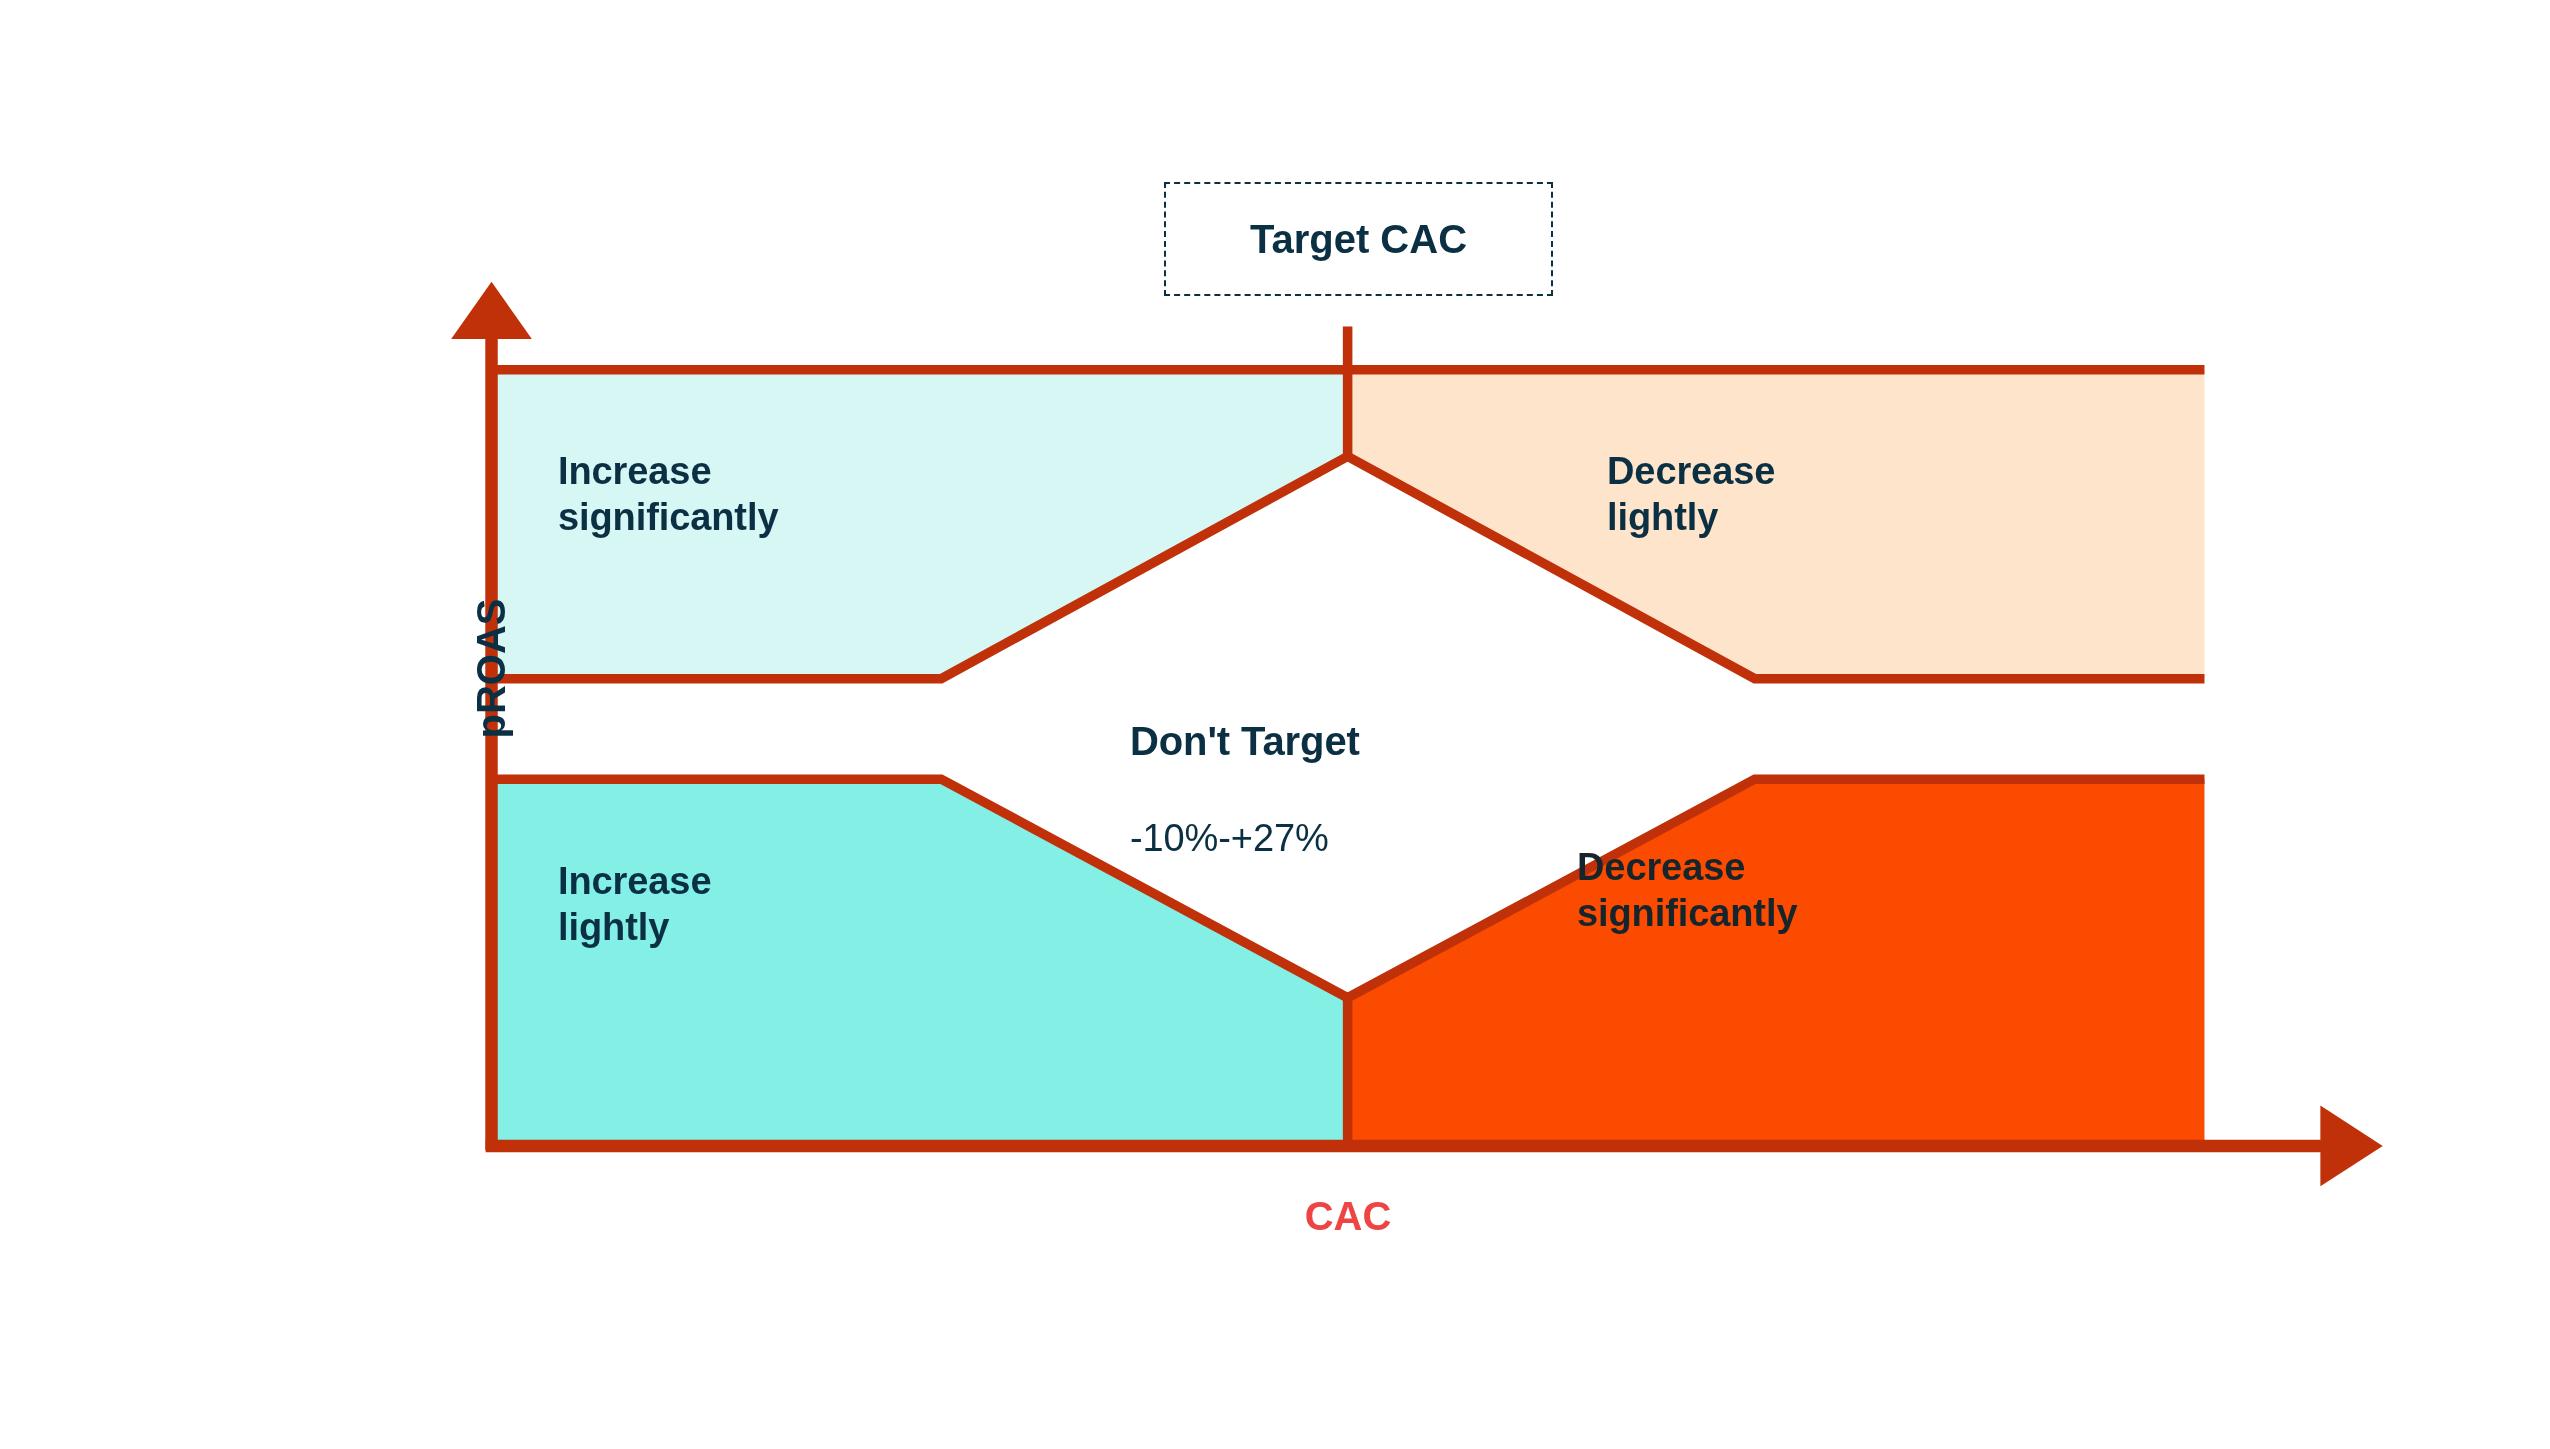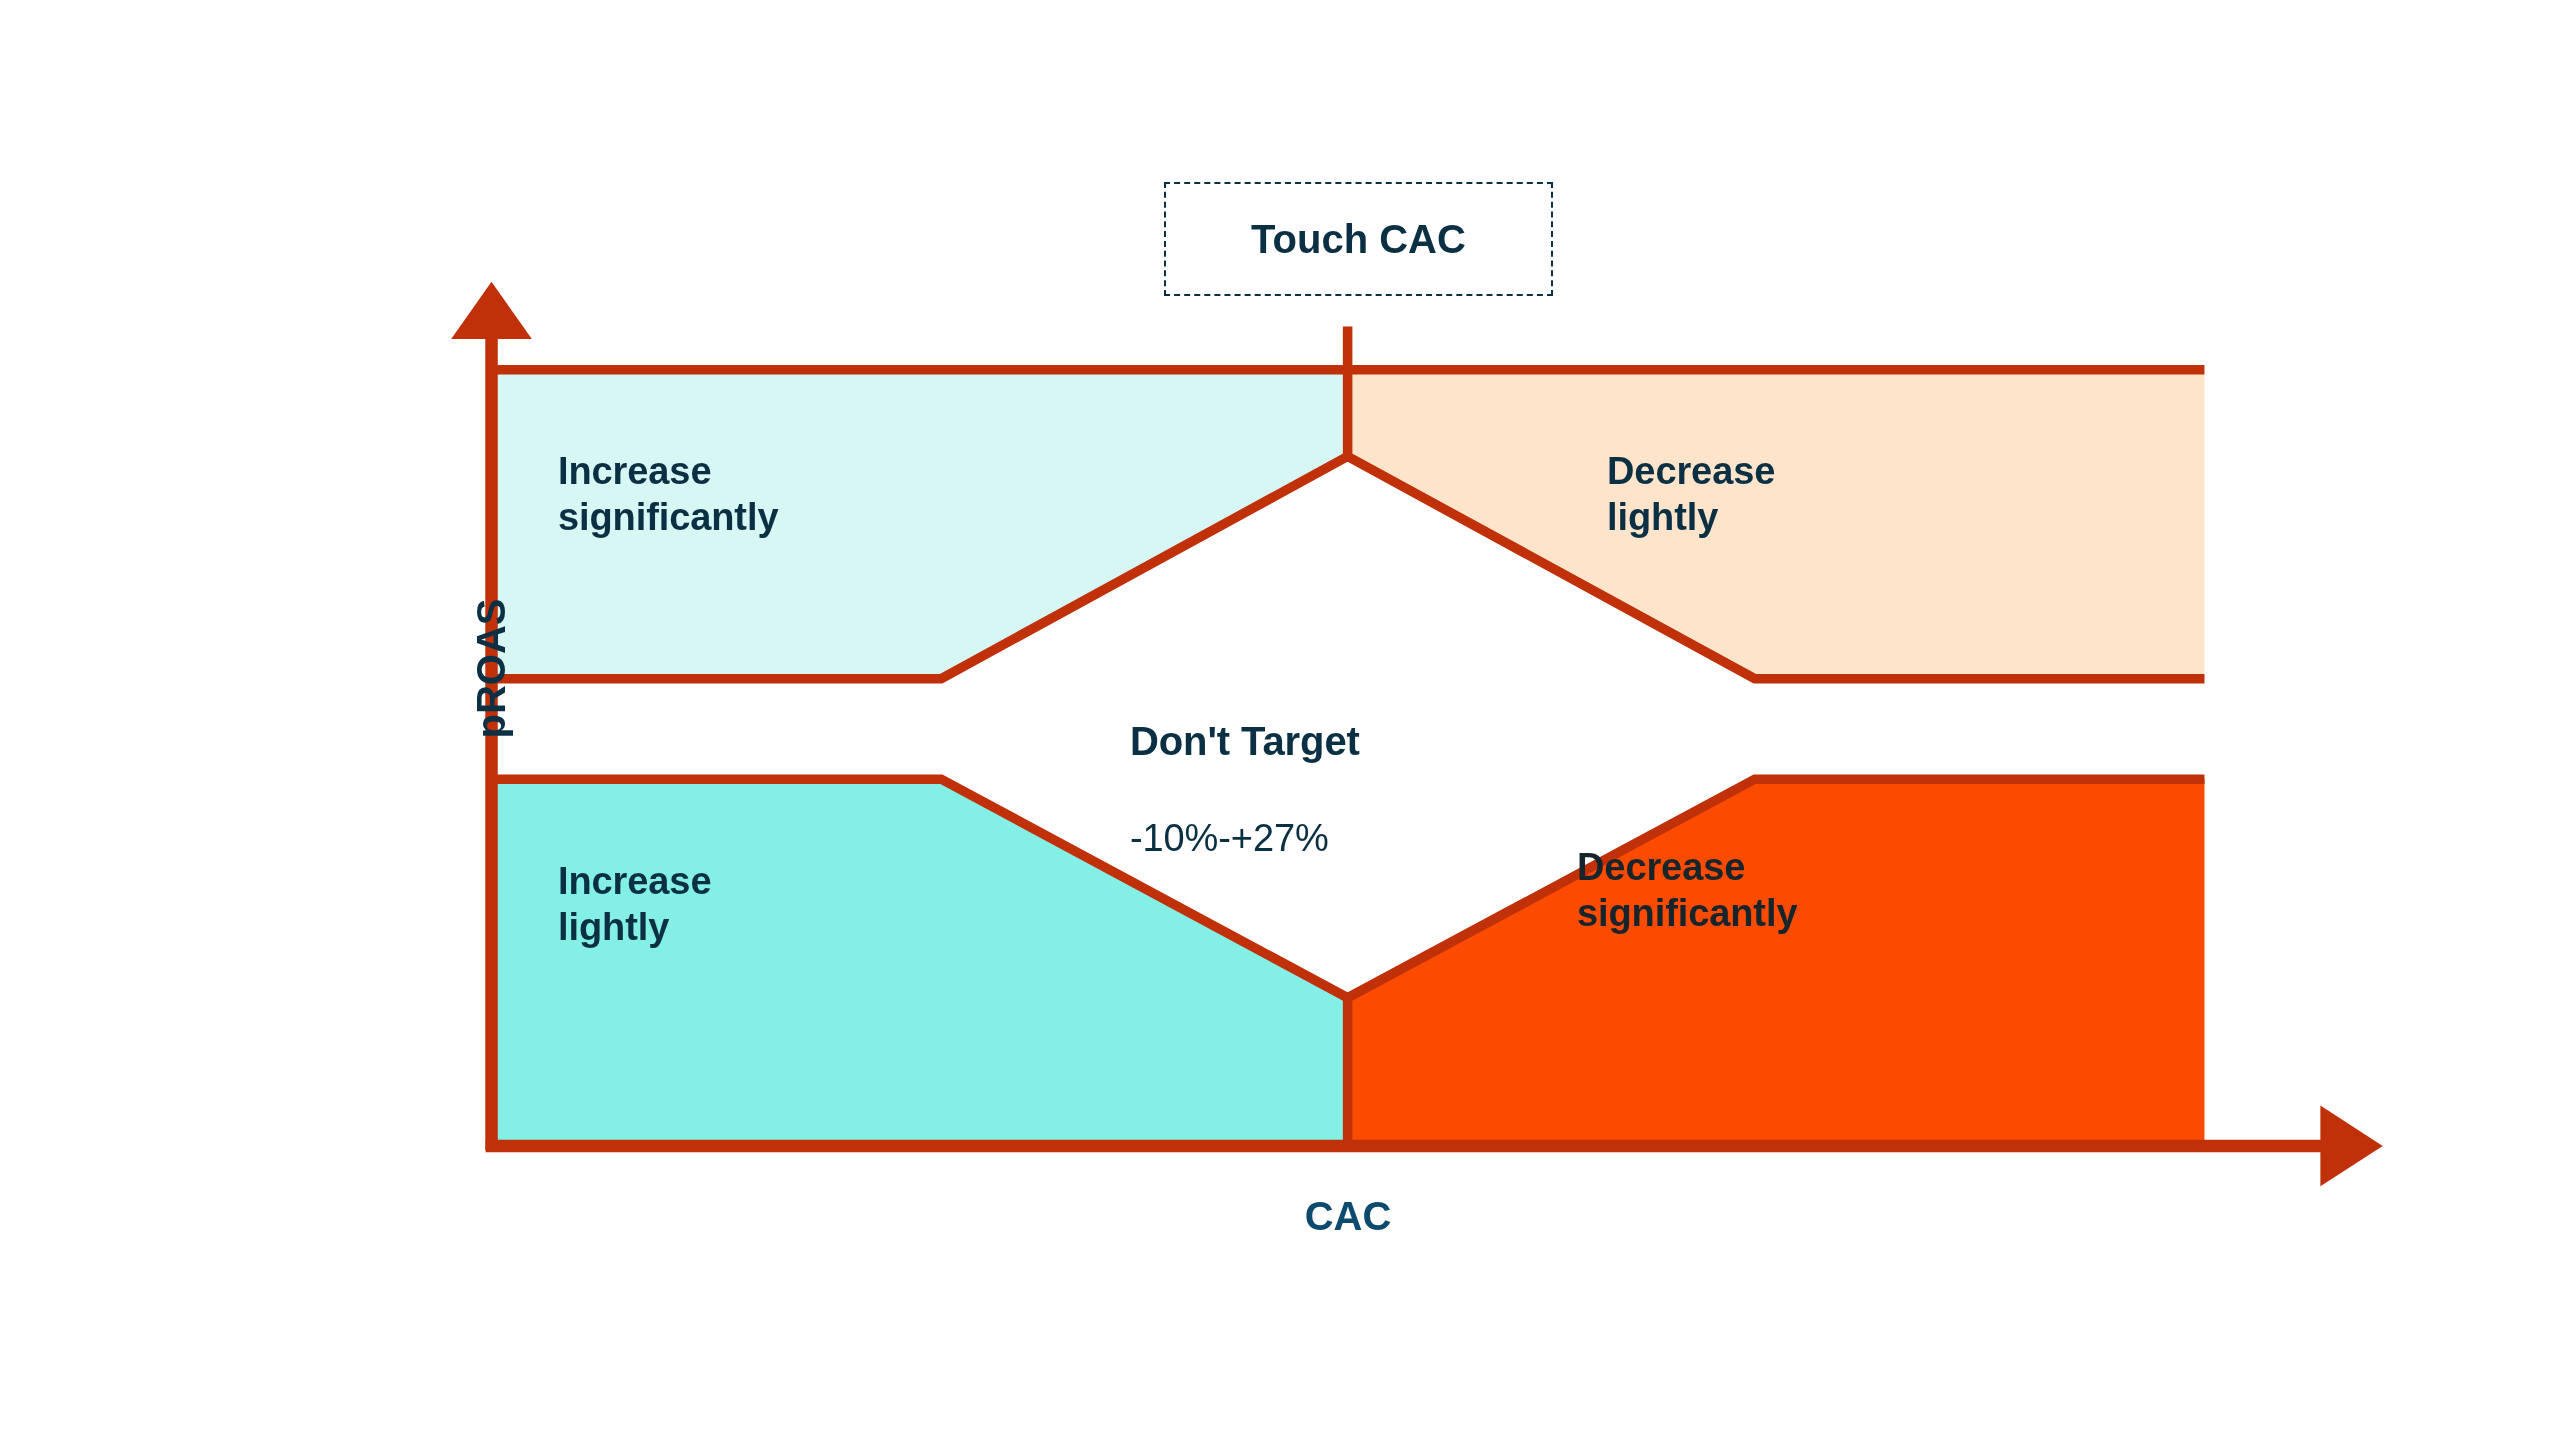--- a/index.html
+++ b/index.html
@@ -78,21 +78,21 @@
     color: #0b3044;
   }
   #axis-label-cac {
     position: absolute;
     left: 1238px;
     top: 1194px;
     width: 220px;
     text-align: center;
     font-weight: bold;
     font-size: 40px;
-    color: #0c4a6e;
+    color: #ef4444;
   }
   #zone-increase-significantly { left: 558px; top: 448px; width: 411px; }
   #zone-increase-lightly       { left: 558px; top: 858px; width: 411px; }
   #zone-decrease-lightly       { left: 1607px; top: 448px; width: 411px; }
   #zone-decrease-significantly { left: 1577px; top: 844px; width: 470px; color: #16242b; }
   #zone-dont-touch {
     left: 1130px;
     top: 671px;
     width: 440px;
   }
@@ -138,21 +138,21 @@
     <line x1="670" y1="1568" x2="670" y2="448" stroke="#c0310a" stroke-width="17"></line>
 
     <polygon points="670,384 725,462 615,462" fill="#c0310a"></polygon>
 
     <line x1="662" y1="1562" x2="3185" y2="1562" stroke="#c0310a" stroke-width="17"></line>
 
     <polygon points="3248,1562 3163,1617 3163,1507" fill="#c0310a"></polygon>
   </svg>
 
   <div class="dashed-box" id="target-cac-box">
-    <span>Touch CAC</span>
+    <span>Target CAC</span>
   </div>
 
 
   <div id="axis-label-proas">pROAS</div>
 
   <div id="axis-label-cac">CAC</div>
 
   <div class="zone-label" id="zone-increase-significantly">Increase
 significantly</div>
 

